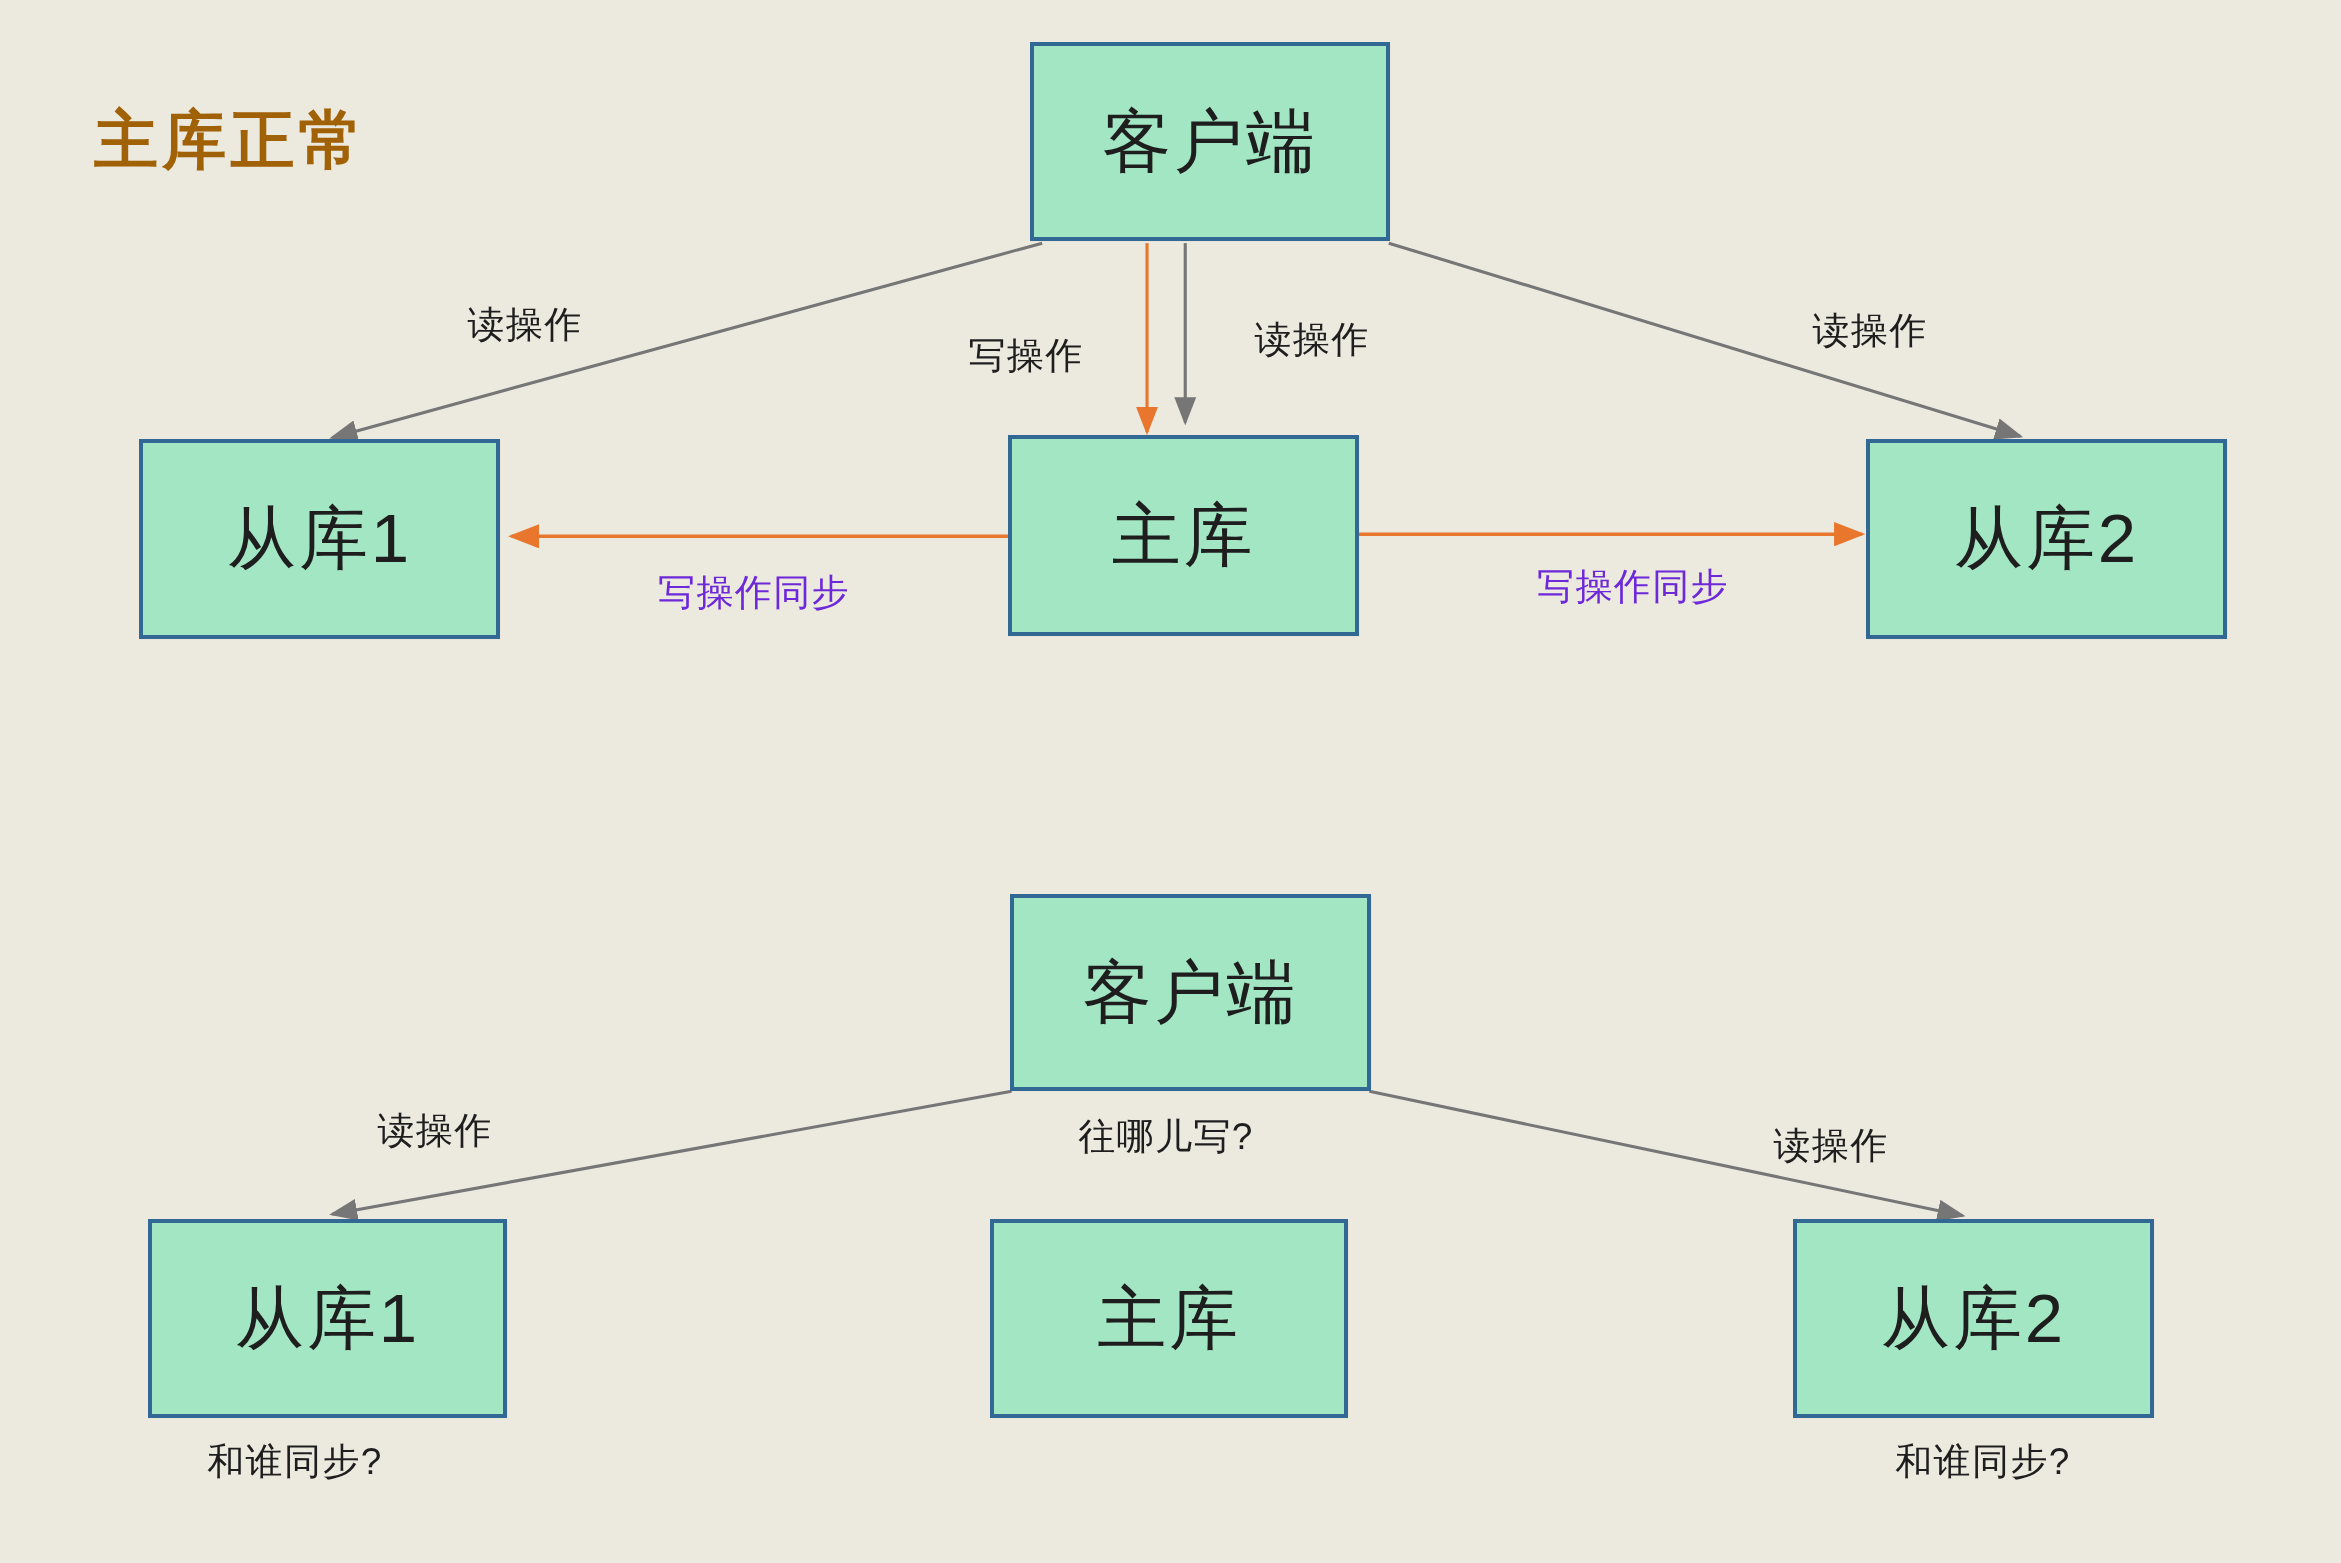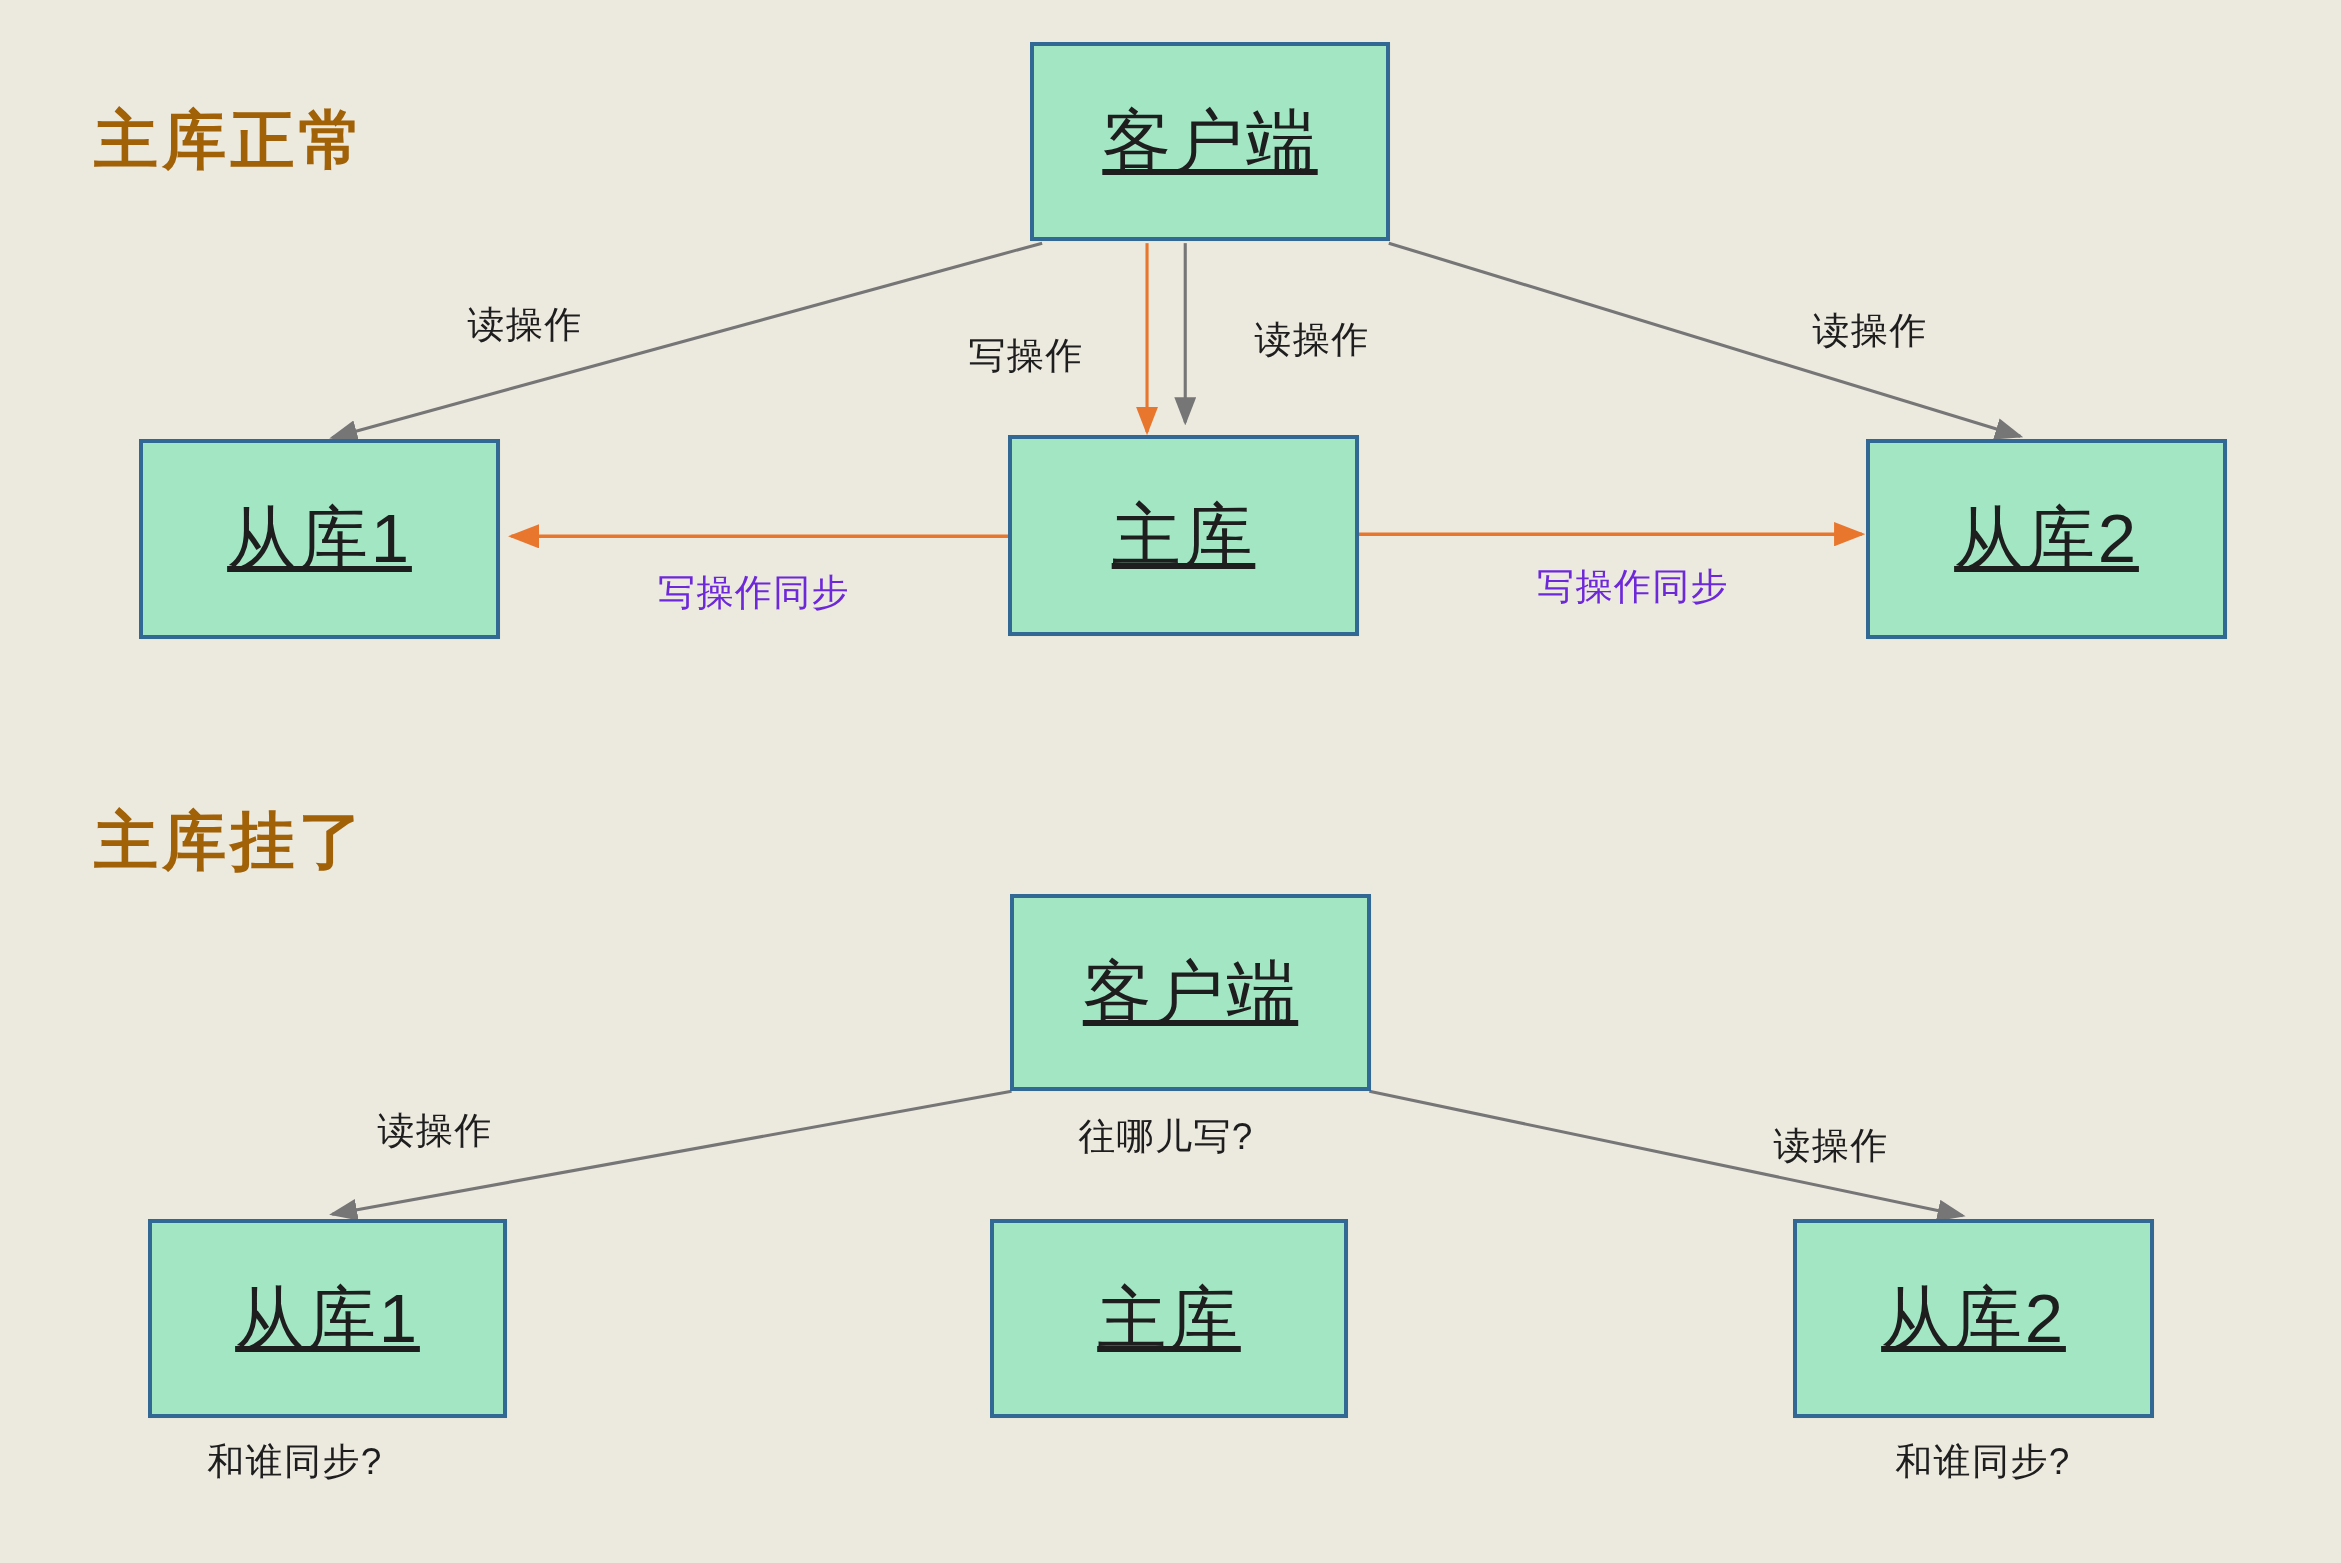--- a/index.html
+++ b/index.html
@@ -18,21 +18,20 @@
     position:absolute;
     background:#A3E6C4;
     border:4.9px solid #316894;
     box-sizing:border-box;
     display:flex;align-items:center;justify-content:center;
     font-size:69px;
     font-weight:500;
     color:#1E1E1E;
     letter-spacing:2.8px;
     box-shadow:0.7px 1.4px 1.4px rgba(0,0,0,0.08);
-    text-decoration:underline;
   }
   .section-title{
     position:absolute;
     font-size:64px;
     font-weight:600;
     color:#a16207;
     letter-spacing:4.2px;
     white-space:nowrap;
   }
   .edge-label{
@@ -66,21 +65,20 @@
     <line x1="1651" y1="350" x2="1651" y2="622" stroke="#E8772D" stroke-width="4.5" marker-end="url(#ao)"></line>
     <line x1="1706" y1="350" x2="1706" y2="608" stroke="#767676" stroke-width="4.5" marker-end="url(#ag)"></line>
     <line x1="1451" y1="772" x2="736" y2="772" stroke="#E8772D" stroke-width="5" marker-end="url(#ao)"></line>
     <line x1="1956" y1="769" x2="2680" y2="769" stroke="#E8772D" stroke-width="5" marker-end="url(#ao)"></line>
 
     <line x1="1456" y1="1571" x2="478" y2="1748" stroke="#767676" stroke-width="4.5" marker-end="url(#ag)"></line>
     <line x1="1971" y1="1571" x2="2825" y2="1750" stroke="#767676" stroke-width="4.5" marker-end="url(#ag)"></line>
   </svg>
 
   <div class="section-title" style="left:94px;top:97px;">主库正常</div>
-  <div class="section-title" style="left:94px;top:798px;">主库挂了</div>
 
   <div class="node" style="left:1030px;top:42px;width:360px;height:199px;">
     <span>客户端</span>
   </div>
   <div class="node" style="left:139px;top:439px;width:361px;height:200px;">
     <span>从库1</span>
   </div>
   <div class="node" style="left:1008px;top:435px;width:351px;height:201px;">
     <span>主库</span>
   </div>

